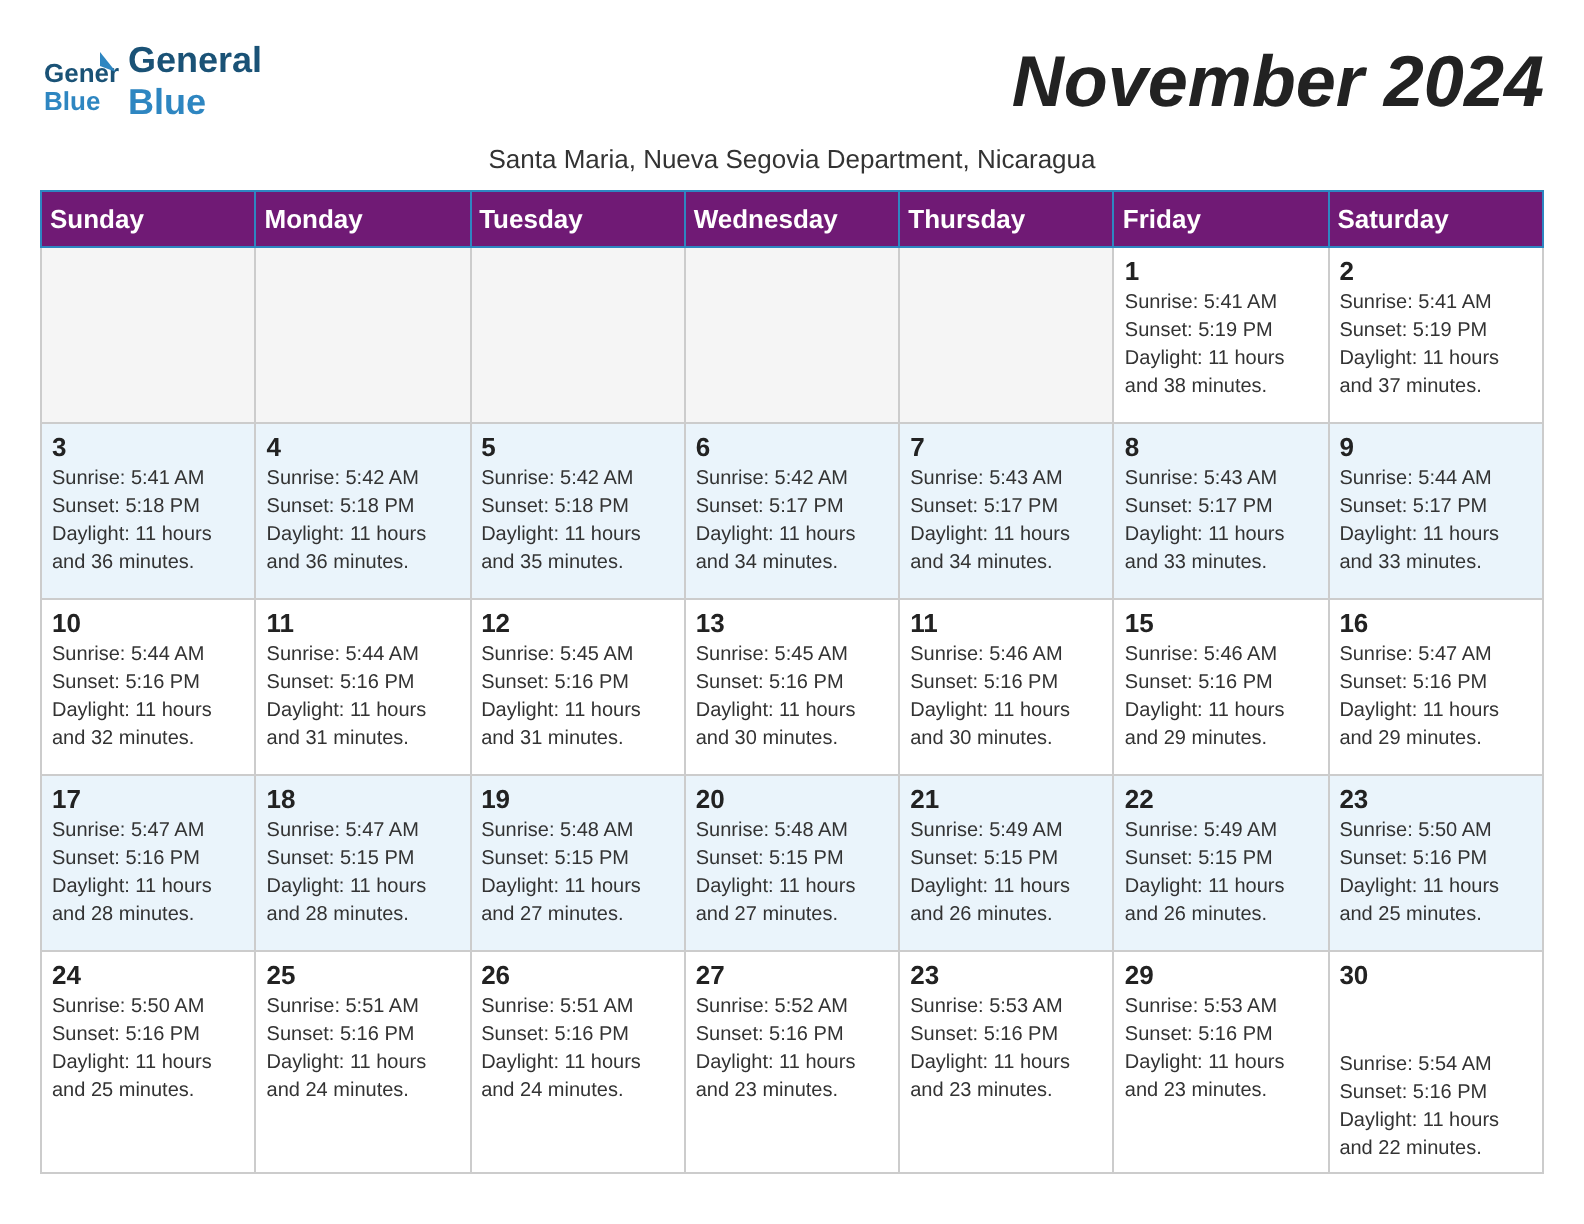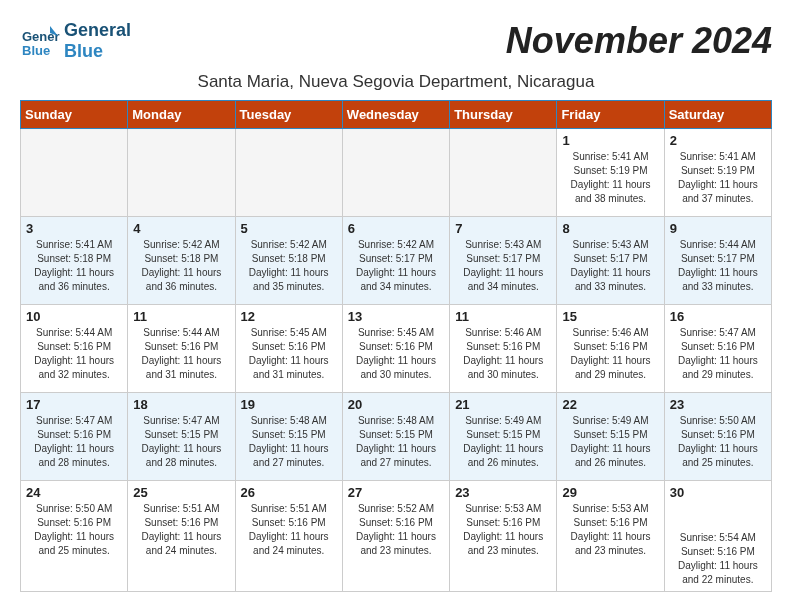--- a/index.html
+++ b/index.html
@@ -31,32 +31,32 @@
     .logo-text span:first-child { color: #1a5276; }
     .logo-text span:last-child { color: #2e86c1; }
     .month-title {
       font-size: 36px;
       font-weight: bold;
       color: #222;
       text-align: right;
       font-style: italic;
     }
     .location-title {
-      font-size: 17px;
+      font-size: 13px;
       color: #333;
       text-align: center;
       margin-bottom: 8px;
     }
     table {
       width: 100%;
       border-collapse: collapse;
       table-layout: fixed;
     }
     th {
-      background: #c2410c;
+      background: #701a75;
       color: #fff;
       font-size: 13px;
       font-weight: bold;
       padding: 6px 4px;
       text-align: left;
       border: 1px solid #2e86c1;
     }
     td {
       border: 1px solid #ccc;
       vertical-align: top;
@@ -76,21 +76,20 @@
       font-size: 13px;
       font-weight: bold;
       color: #222;
       display: block;
       margin-bottom: 2px;
     }
     .day-info {
       font-size: 10px;
       color: #333;
       line-height: 1.4;
-      text-align: center;
     }
   </style>
 </head>
 <body>
 
 <div class="header-logo">
   <div class="logo">
     <svg class="logo-icon" viewBox="0 0 40 40" xmlns="http://www.w3.org/2000/svg">
       <text x="2" y="20" font-size="13" font-weight="bold" fill="#1a5276">General</text>
       <text x="2" y="34" font-size="13" font-weight="bold" fill="#2e86c1">Blue</text>

